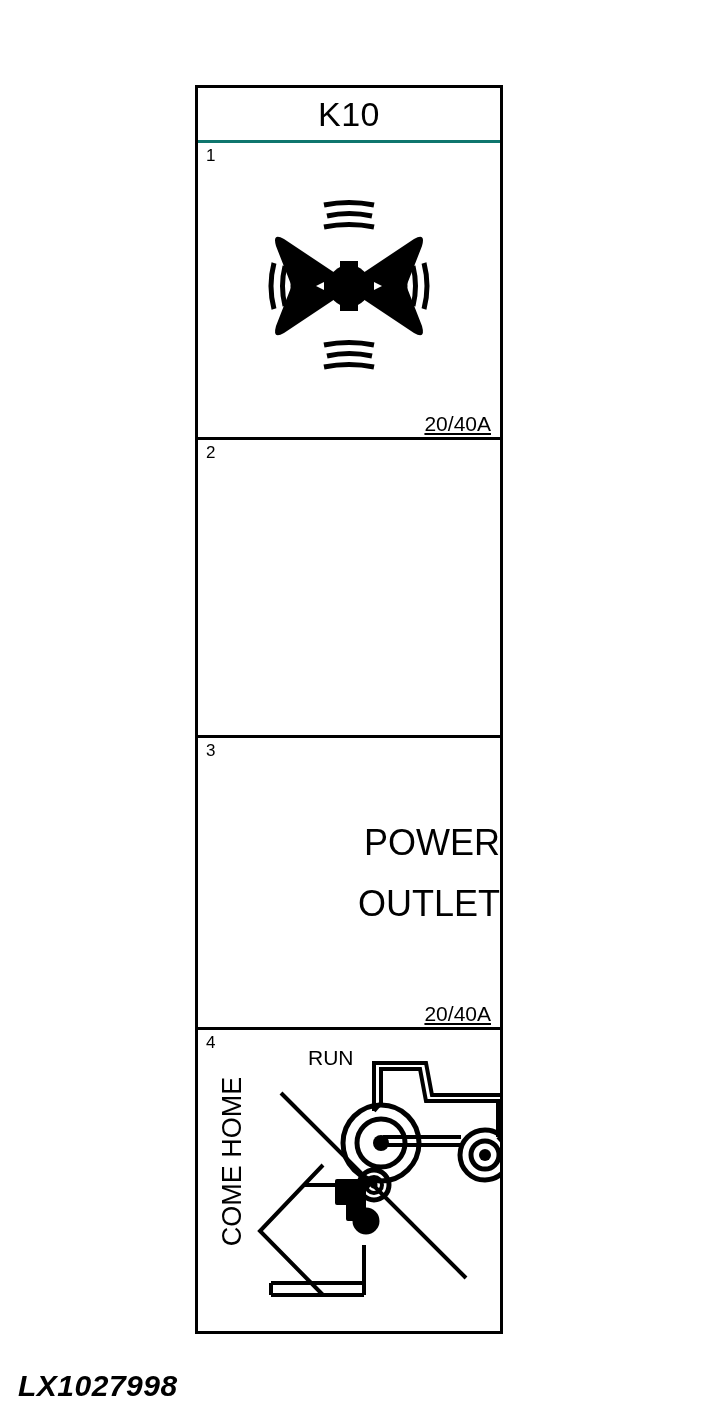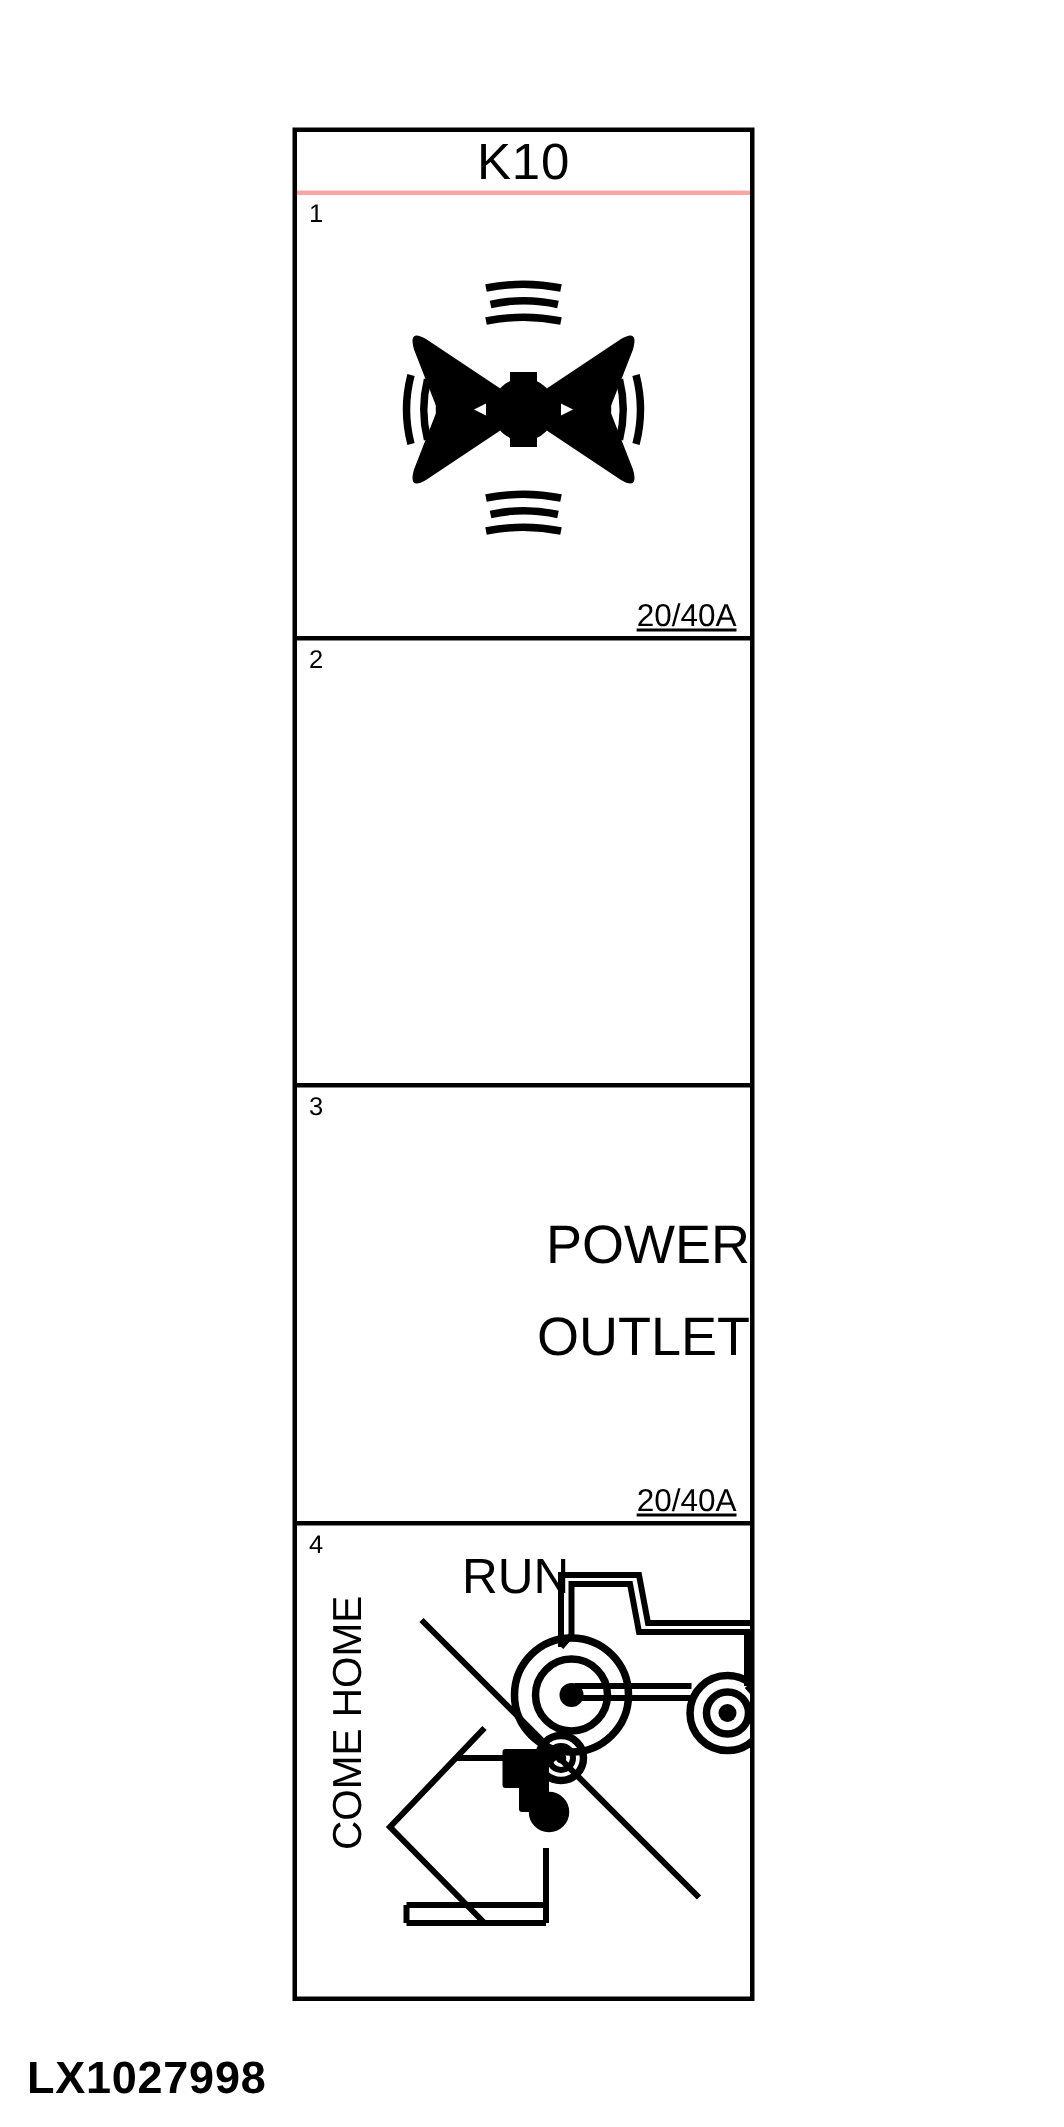--- a/index.html
+++ b/index.html
@@ -22,23 +22,23 @@
     left: 195px;
     top: 85px;
     width: 308px;
     height: 1249px;
     box-sizing: border-box;
     border: 3px solid #000;
   }
 
   .legend-header {
     position: relative;
-    height: 42px;
+    height: 55px;
     box-sizing: border-box;
-    border-bottom: 3px solid #fca5a5;
+    border-bottom: 3px solid #0f766e;
     display: flex;
     align-items: center;
     justify-content: center;
   }
   .legend-header-title {
     font-size: 34px;
     letter-spacing: 0.5px;
     line-height: 1;
   }
 
@@ -108,33 +108,34 @@
     text-align: center;
     font-size: 27px;
     line-height: 1;
     transform: rotate(-90deg);
     white-space: nowrap;
   }
   .run-label {
     position: absolute;
     left: 110px;
     top: 17px;
-    font-size: 33px;
+    font-size: 21px;
     line-height: 1;
   }
 
   
   .part-number {
     position: absolute;
     left: 18px;
     top: 1371px;
     font-size: 30px;
     font-weight: bold;
     letter-spacing: 0.5px;
     line-height: 1;
+    font-style: italic;
   }
 </style>
 </head>
 <body>
 
 <div class="legend-table">
 
   <div class="legend-header">
     <div class="legend-header-title">K10</div>
   </div>

